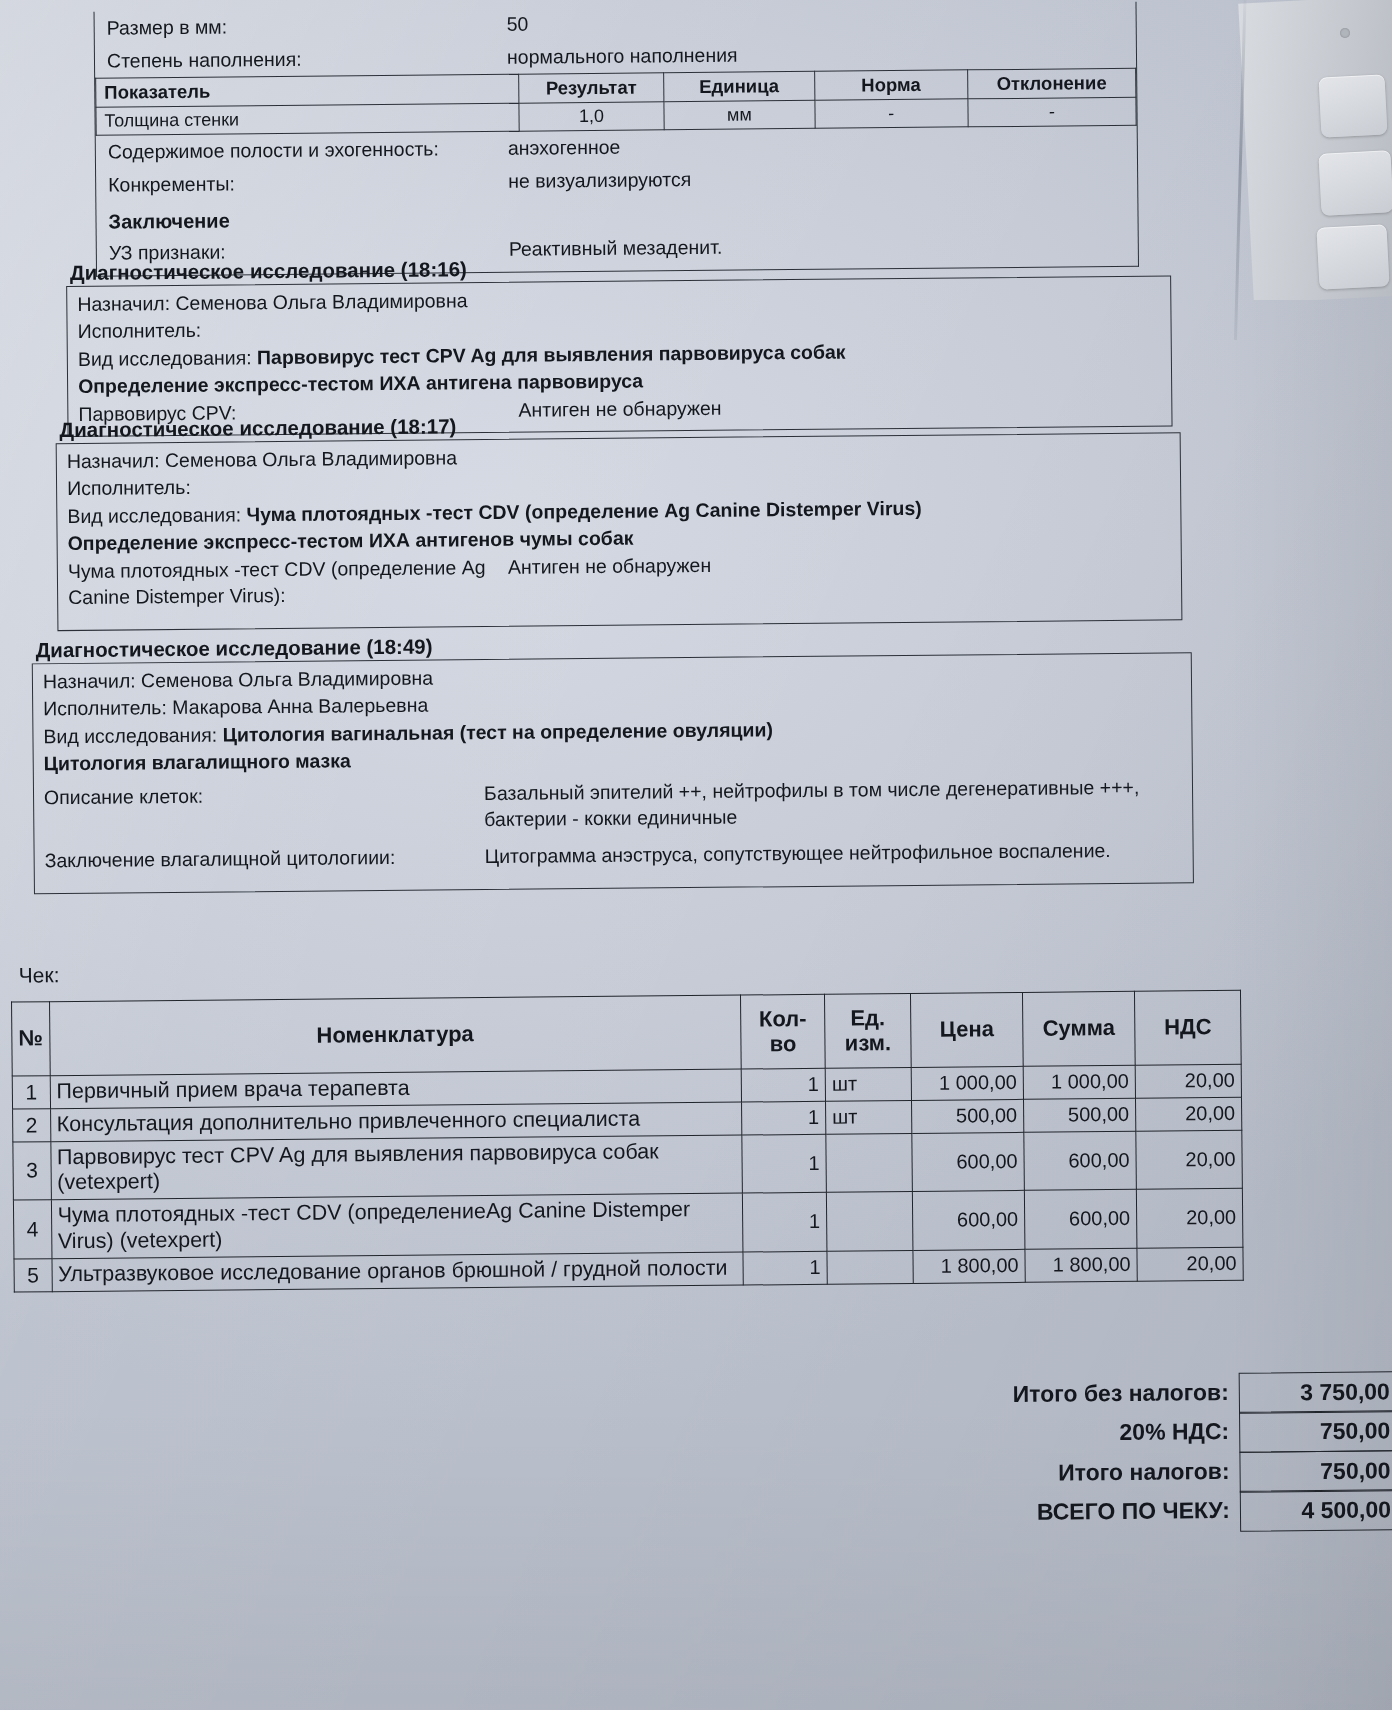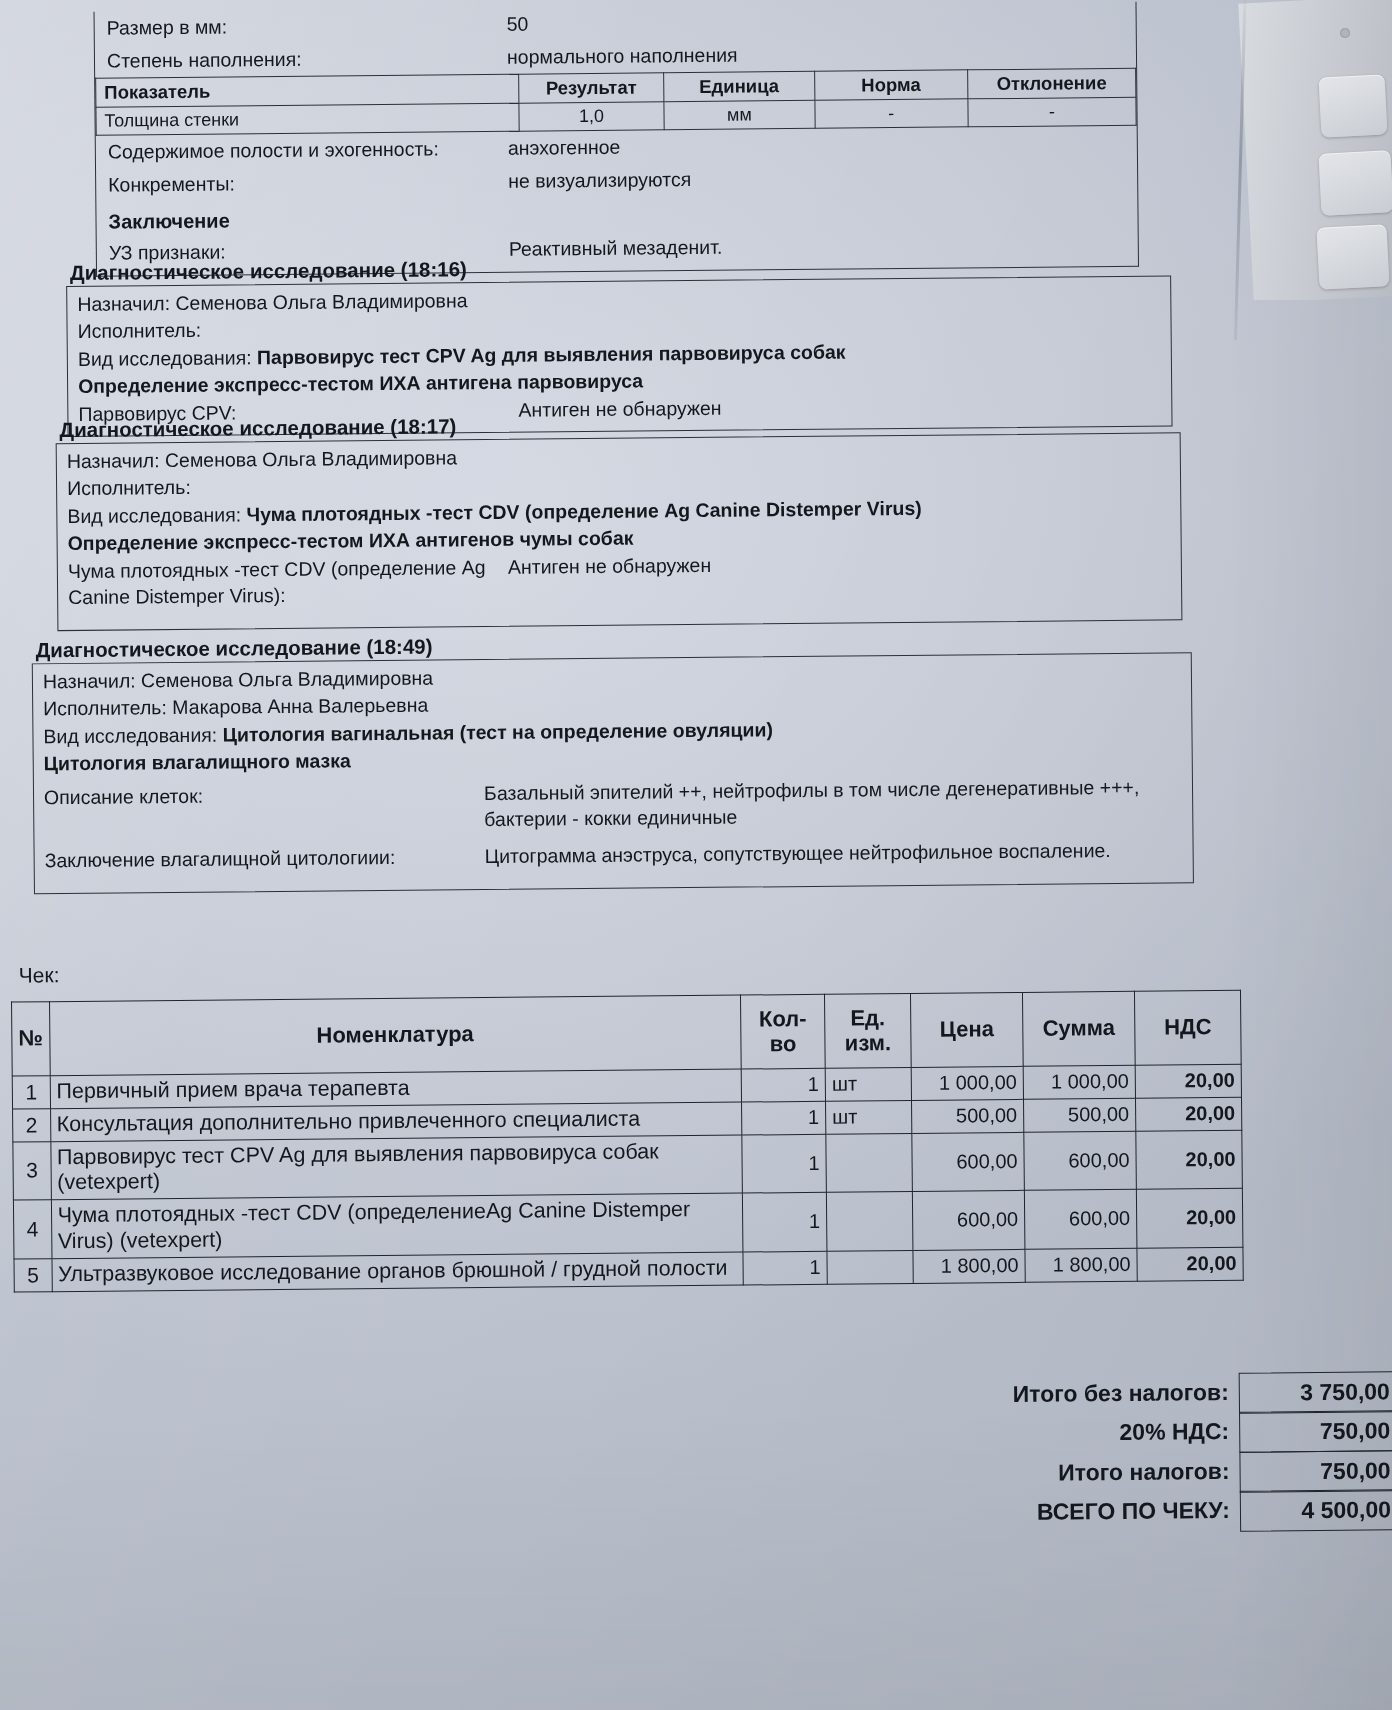--- a/index.html
+++ b/index.html
@@ -184,21 +184,21 @@
     font-size: 22px;
     line-height: 1.12;
     height: 74px;
   }
   table.rcp td.num   { text-align: center; width: 36px; font-size: 21px; }
   table.rcp td.name  { text-align: left; font-size: 21.5px; line-height: 1.20; }
   table.rcp td.qty   { text-align: right;  width: 84px; }
   table.rcp td.unit  { text-align: left; width: 86px; }
   table.rcp td.price { text-align: right;  width: 112px; }
   table.rcp td.sum   { text-align: right;  width: 112px; }
-  table.rcp td.vat   { text-align: right;  width: 106px; font-weight: bold; }
+  table.rcp td.vat   { text-align: right;  width: 106px; }
   table.rcp th.c-num   { width: 36px; }
   table.rcp th.c-qty   { width: 84px; border-radius: 16px; }
   table.rcp th.c-unit  { width: 86px; }
   table.rcp th.c-price { width: 112px; }
   table.rcp th.c-sum   { width: 112px; }
   table.rcp th.c-vat   { width: 106px; }
 
   
   #totals {
     position: absolute;

